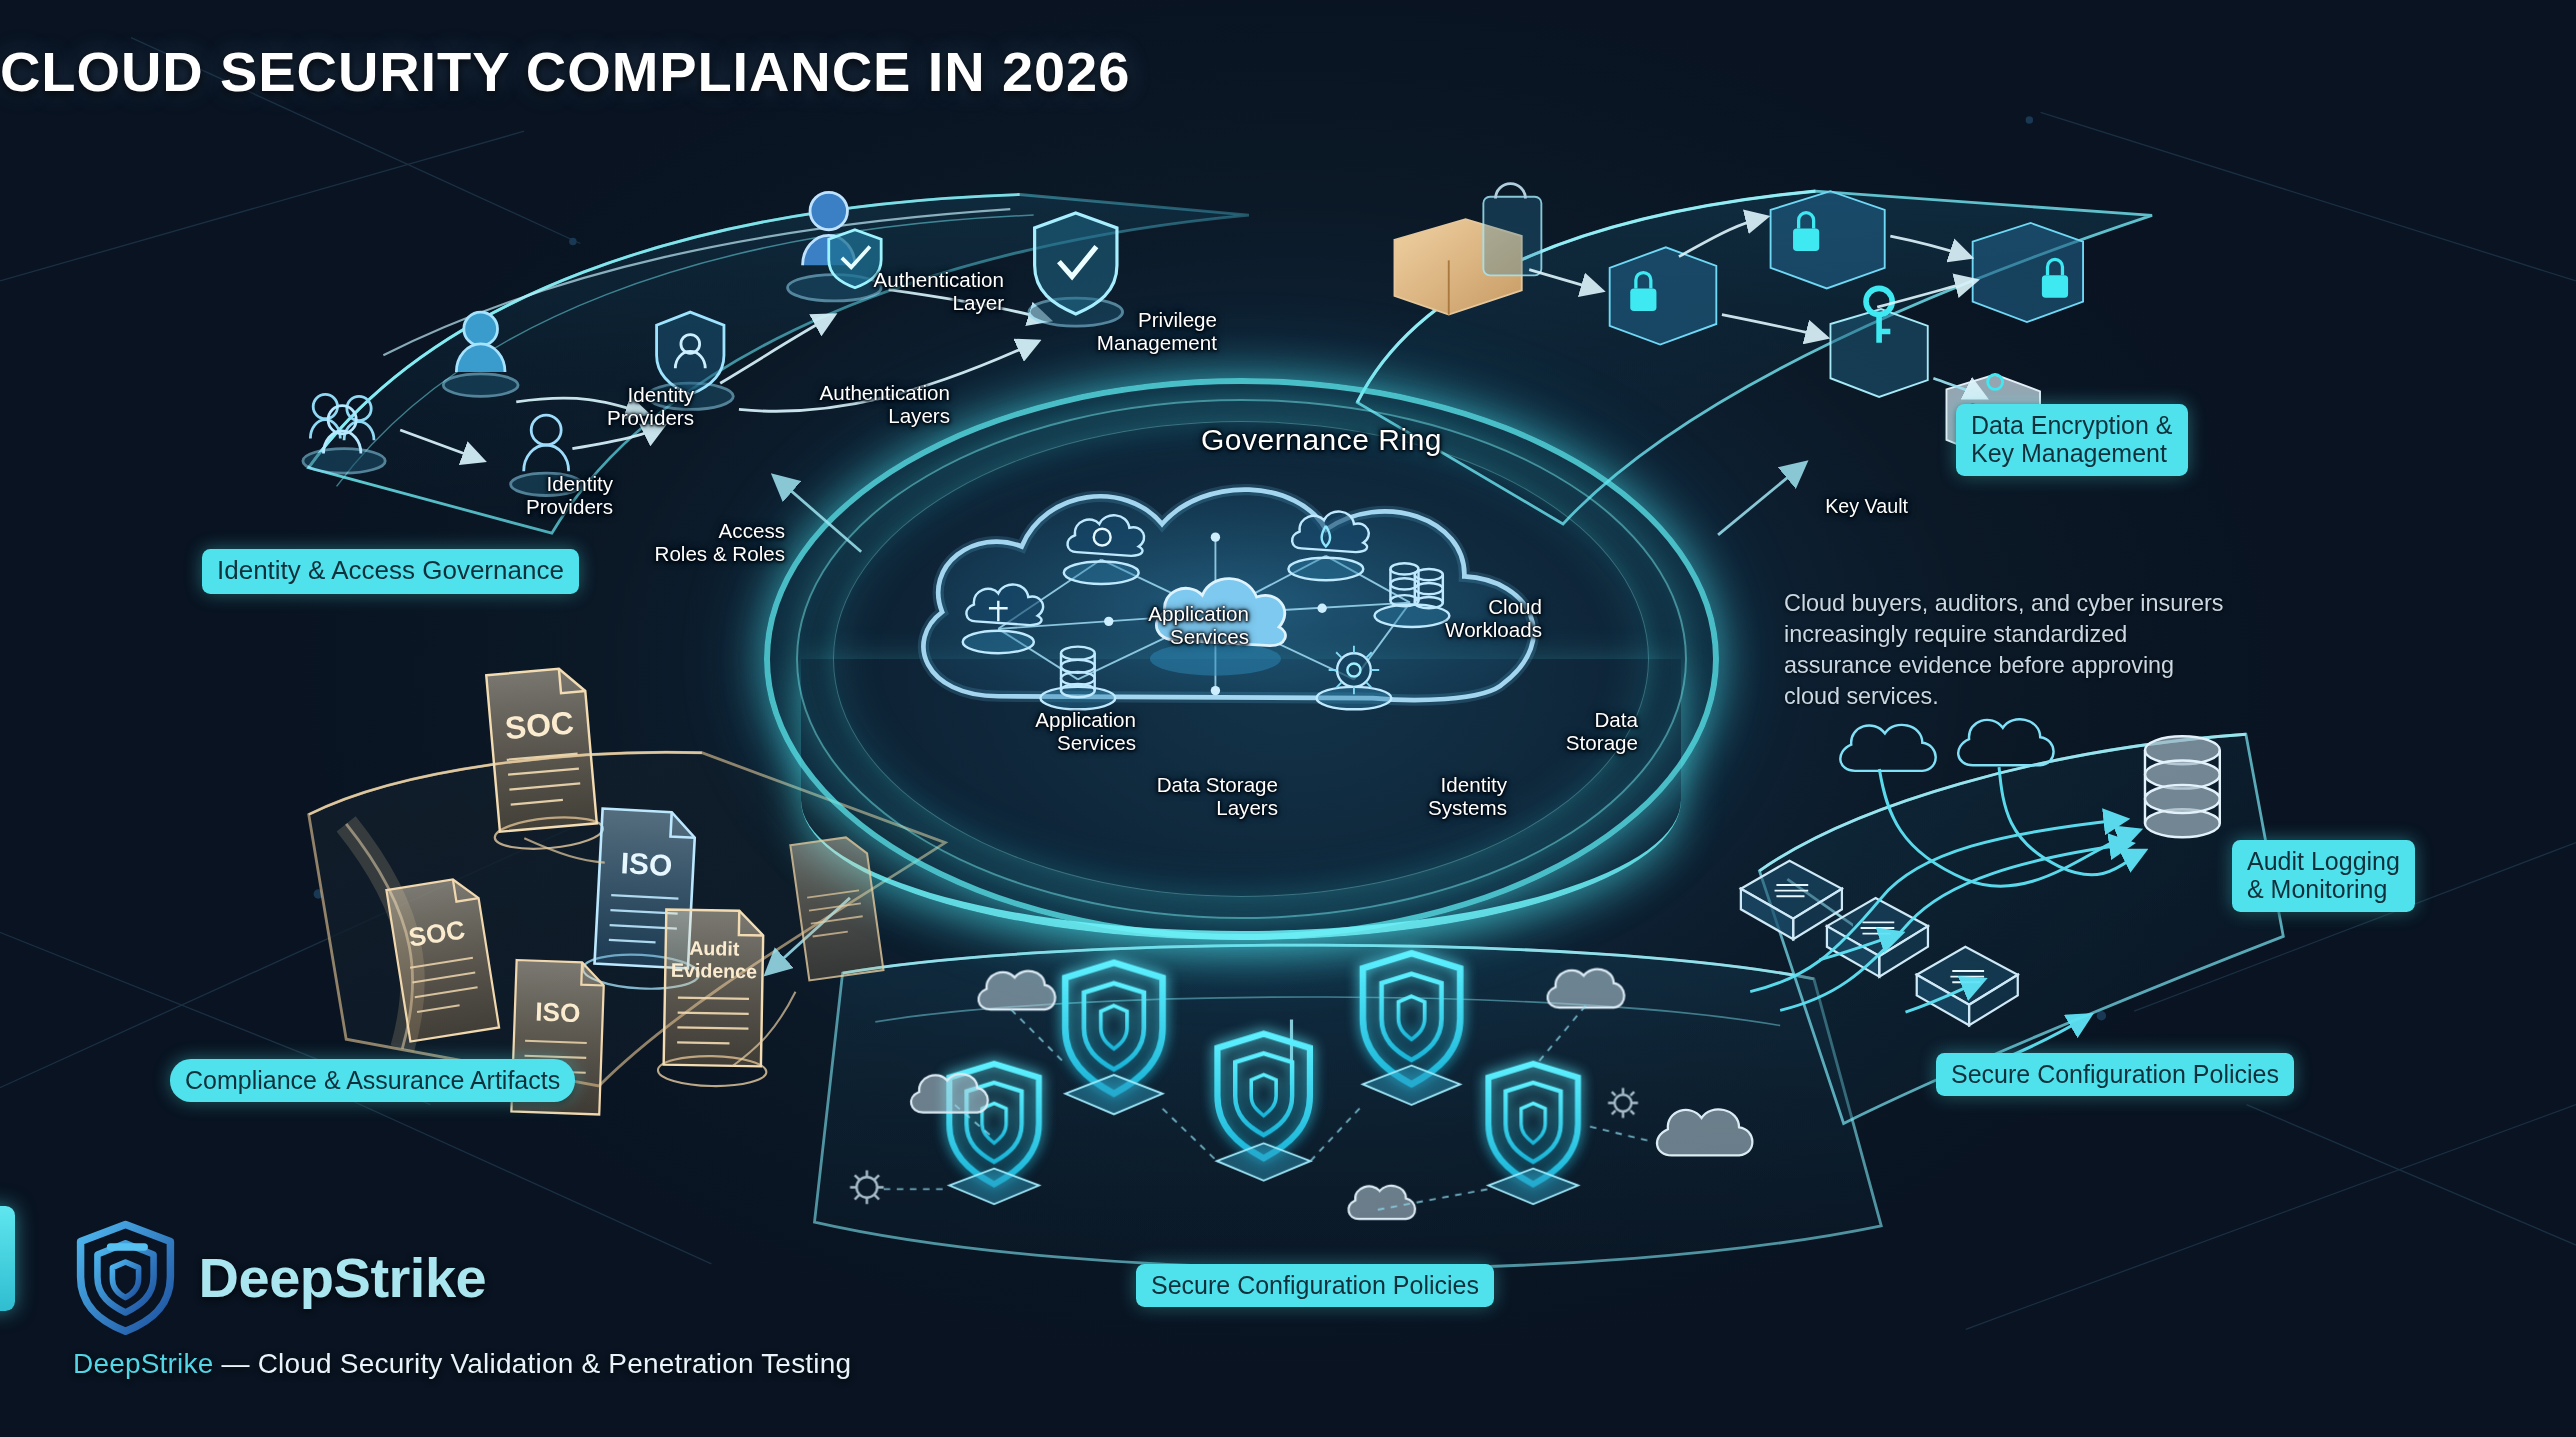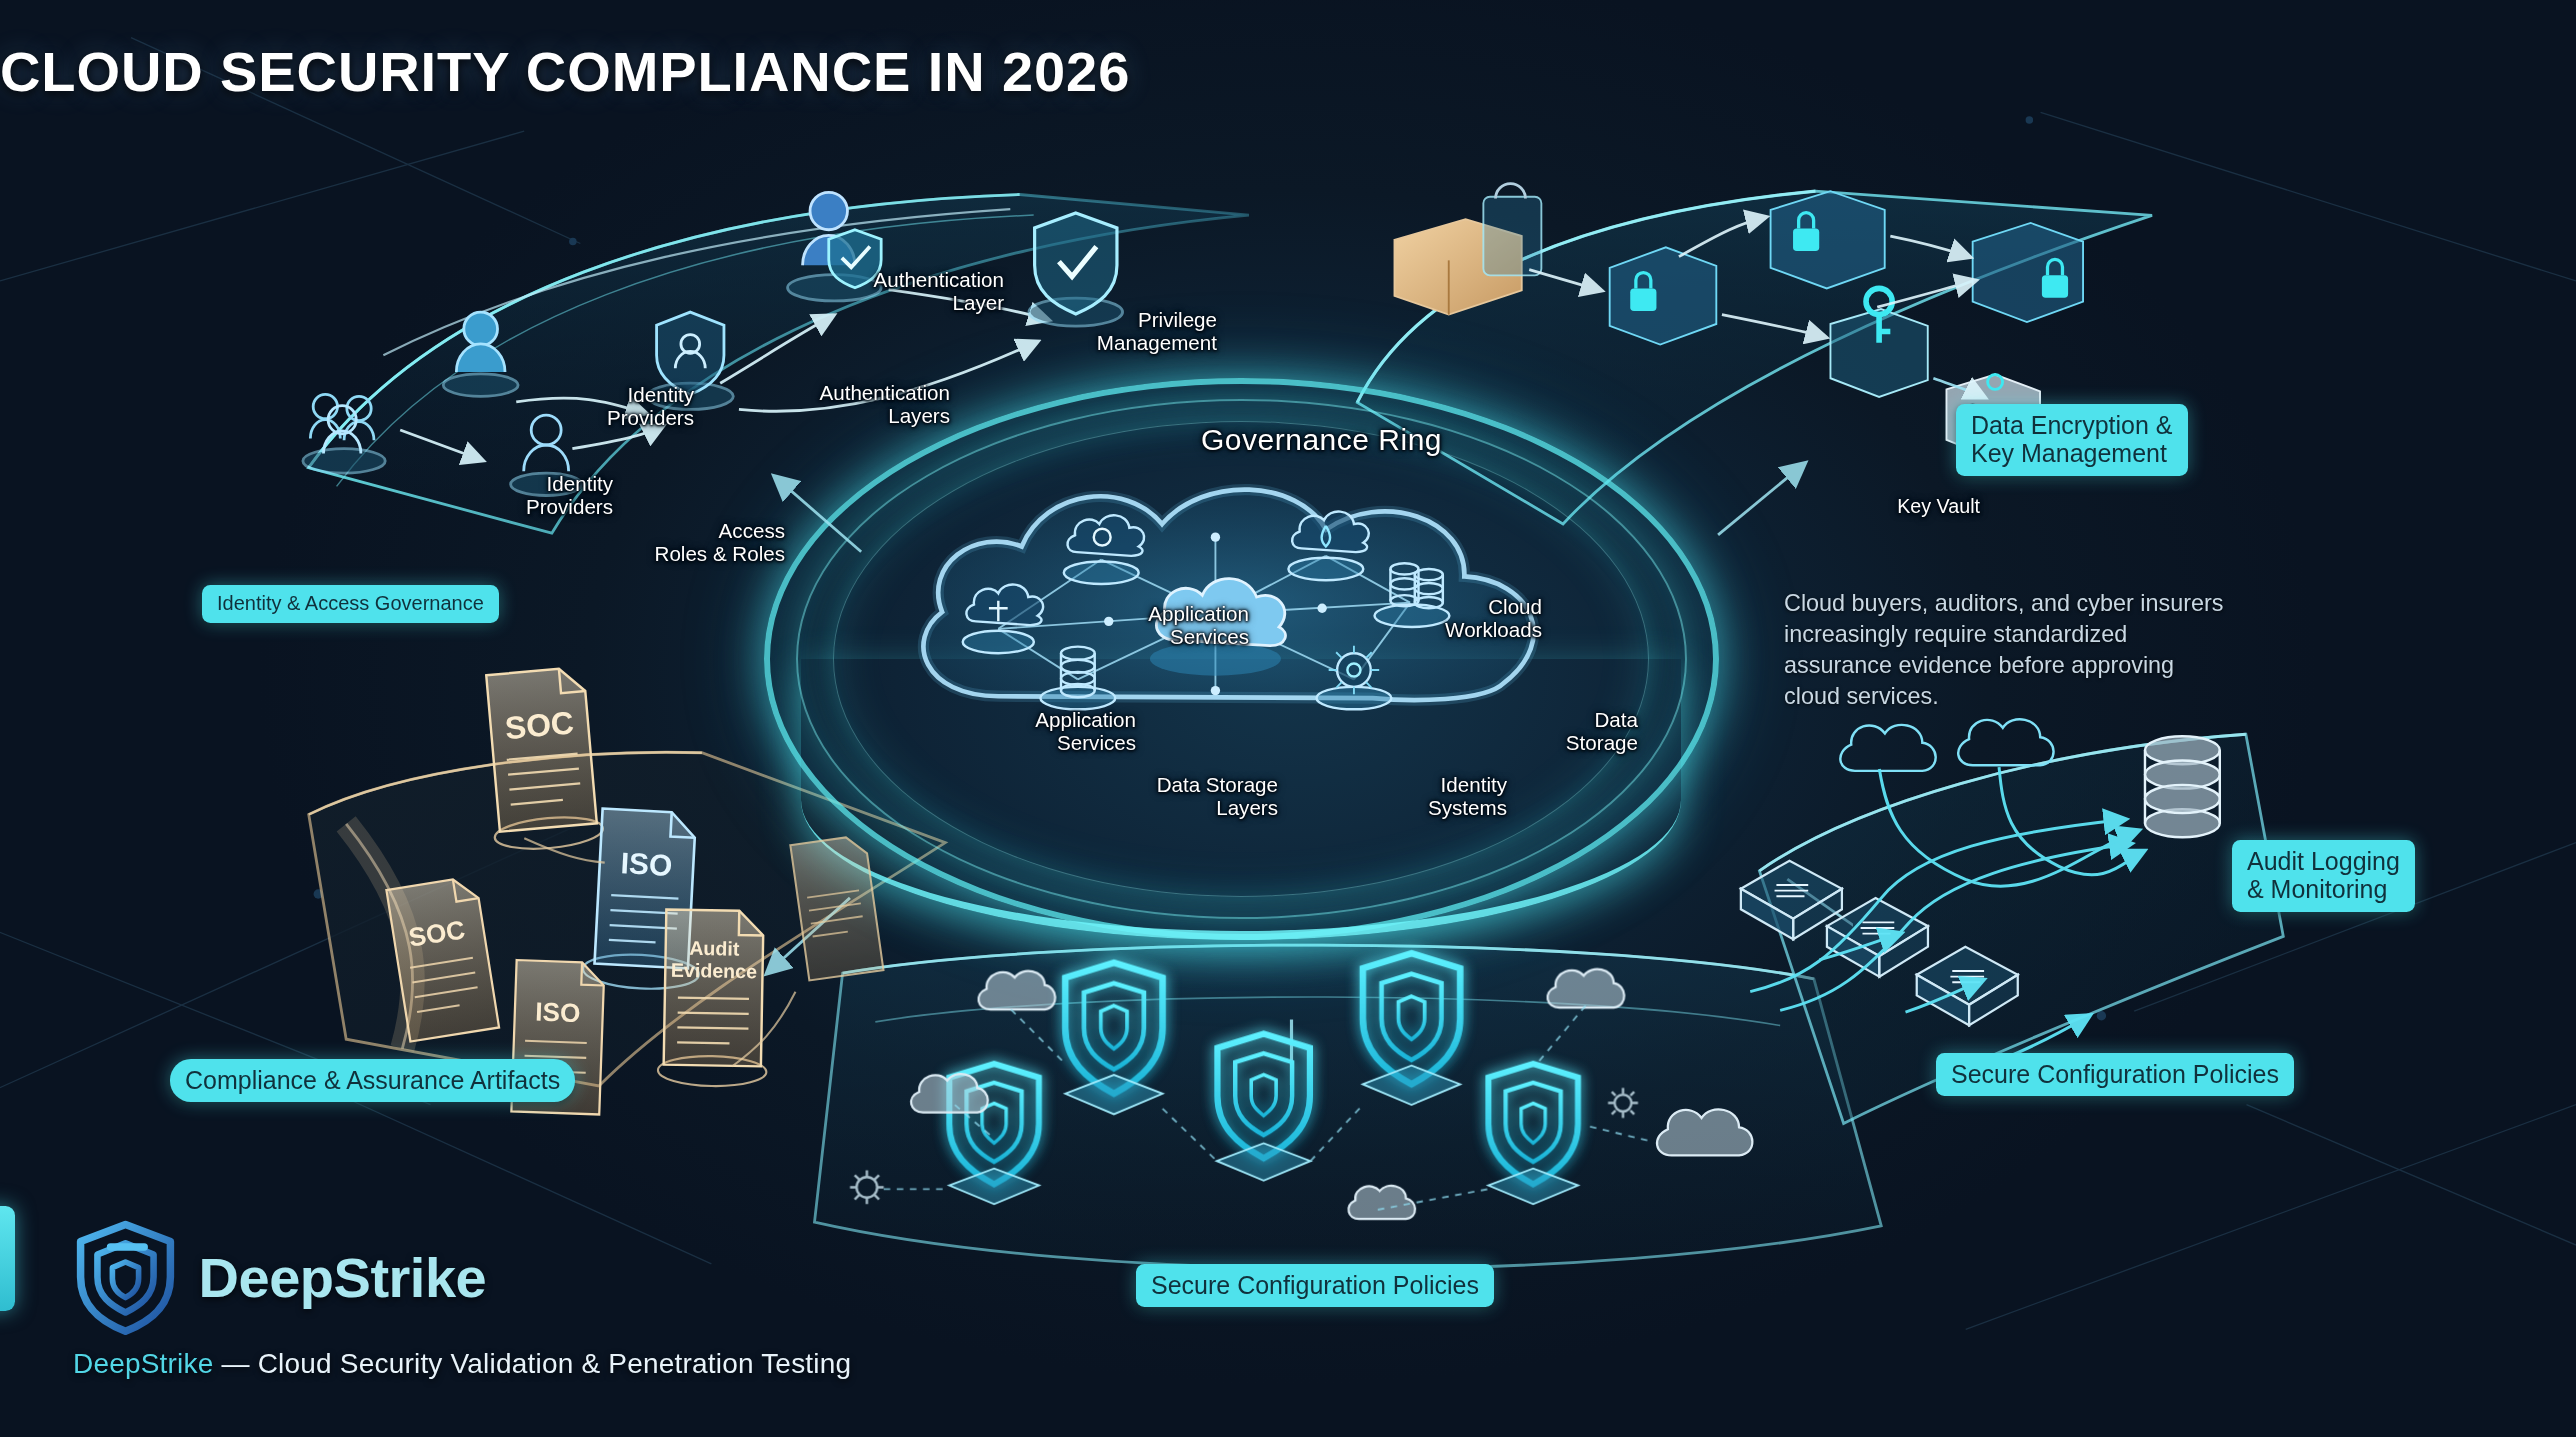--- a/index.html
+++ b/index.html
@@ -662,21 +662,21 @@
       <path d="M30,300 C90,286 120,260 170,200 C210,150 300,130 430,116"></path>
       <path d="M62,320 C120,306 150,282 200,226 C240,182 320,158 436,142"></path>
       <path d="M168,62 C176,110 190,150 260,180 C330,208 390,148 444,128"></path>
       <path d="M296,60 C300,104 306,140 360,166 C410,190 430,160 450,150"></path>
       <path d="M104,266 C140,256 166,246 190,238"></path>
       <path d="M196,322 C232,310 254,298 278,288"></path>
       <path d="M300,372 C340,356 368,340 392,326"></path>
     </g>
   </svg>
 
-  <div class="badge" style="left:202px;  top:549px;  font-size:20px;margin-top:36px;">Identity &amp; Access Governance</div>
+  <div class="badge" style="left:202px;  top:549px;  font-size:26px;">Identity &amp; Access Governance</div>
   <div class="badge" style="left:1956px; top:404px; font-size:25px; text-align:left;">Data Encryption &amp;
 Key Management</div>
   <div class="badge" style="left:2232px; top:840px;  font-size:25px; text-align:left;">Audit Logging
 &amp; Monitoring</div>
   <div class="badge" style="left:1936px; top:1053px; font-size:25px;">Secure Configuration Policies</div>
   <div class="badge" style="left:170px; top:1059px; font-size:25px;border-radius:21px;">Compliance &amp; Assurance Artifacts</div>
   <div class="badge" style="left:1136px; top:1264px; font-size:25px;">Secure Configuration Policies</div>
 
   <div class="nlabel" style="left:473px; top:473px; width:140px; font-size:20.6px;">Identity
 Providers</div>
@@ -684,21 +684,21 @@
 Providers</div>
   <div class="nlabel" style="left:607px; top:492px; width:178px; font-size:20.6px;margin-top:28px;">Access
 Roles &amp; Roles</div>
   <div class="nlabel" style="left:744px; top:382px; width:206px; font-size:20.6px;">Authentication
 Layers</div>
   <div class="nlabel" style="left:798px; top:269px; width:206px; font-size:20.6px;">Authentication
 Layer</div>
   <div class="nlabel" style="left:1030px; top:309px; width:187px; font-size:20.6px;">Privilege
 Management</div>
 
-  <div class="nlabel" style="left:1840px; top:496px; width:140px; font-size:19.7px;">Key Vault</div>
+  <div class="nlabel" style="left:1768px; top:496px; width:140px; font-size:19.7px;">Key Vault</div>
 
   <div class="nlabel" style="left:1161px; top:423px; width:281px; font-size:30px; letter-spacing:0.5px;">Governance Ring</div>
 
   <div class="nlabel" style="left:1090px; top:603px; width:159px; font-size:20.6px;">Application
 Services</div>
   <div class="nlabel" style="left:977px; top:709px; width:159px; font-size:20.6px;">Application
 Services</div>
   <div class="nlabel" style="left:1383px; top:596px; width:159px; font-size:20.6px;">Cloud
 Workloads</div>
   <div class="nlabel" style="left:1507px; top:709px; width:131px; font-size:20.6px;">Data

